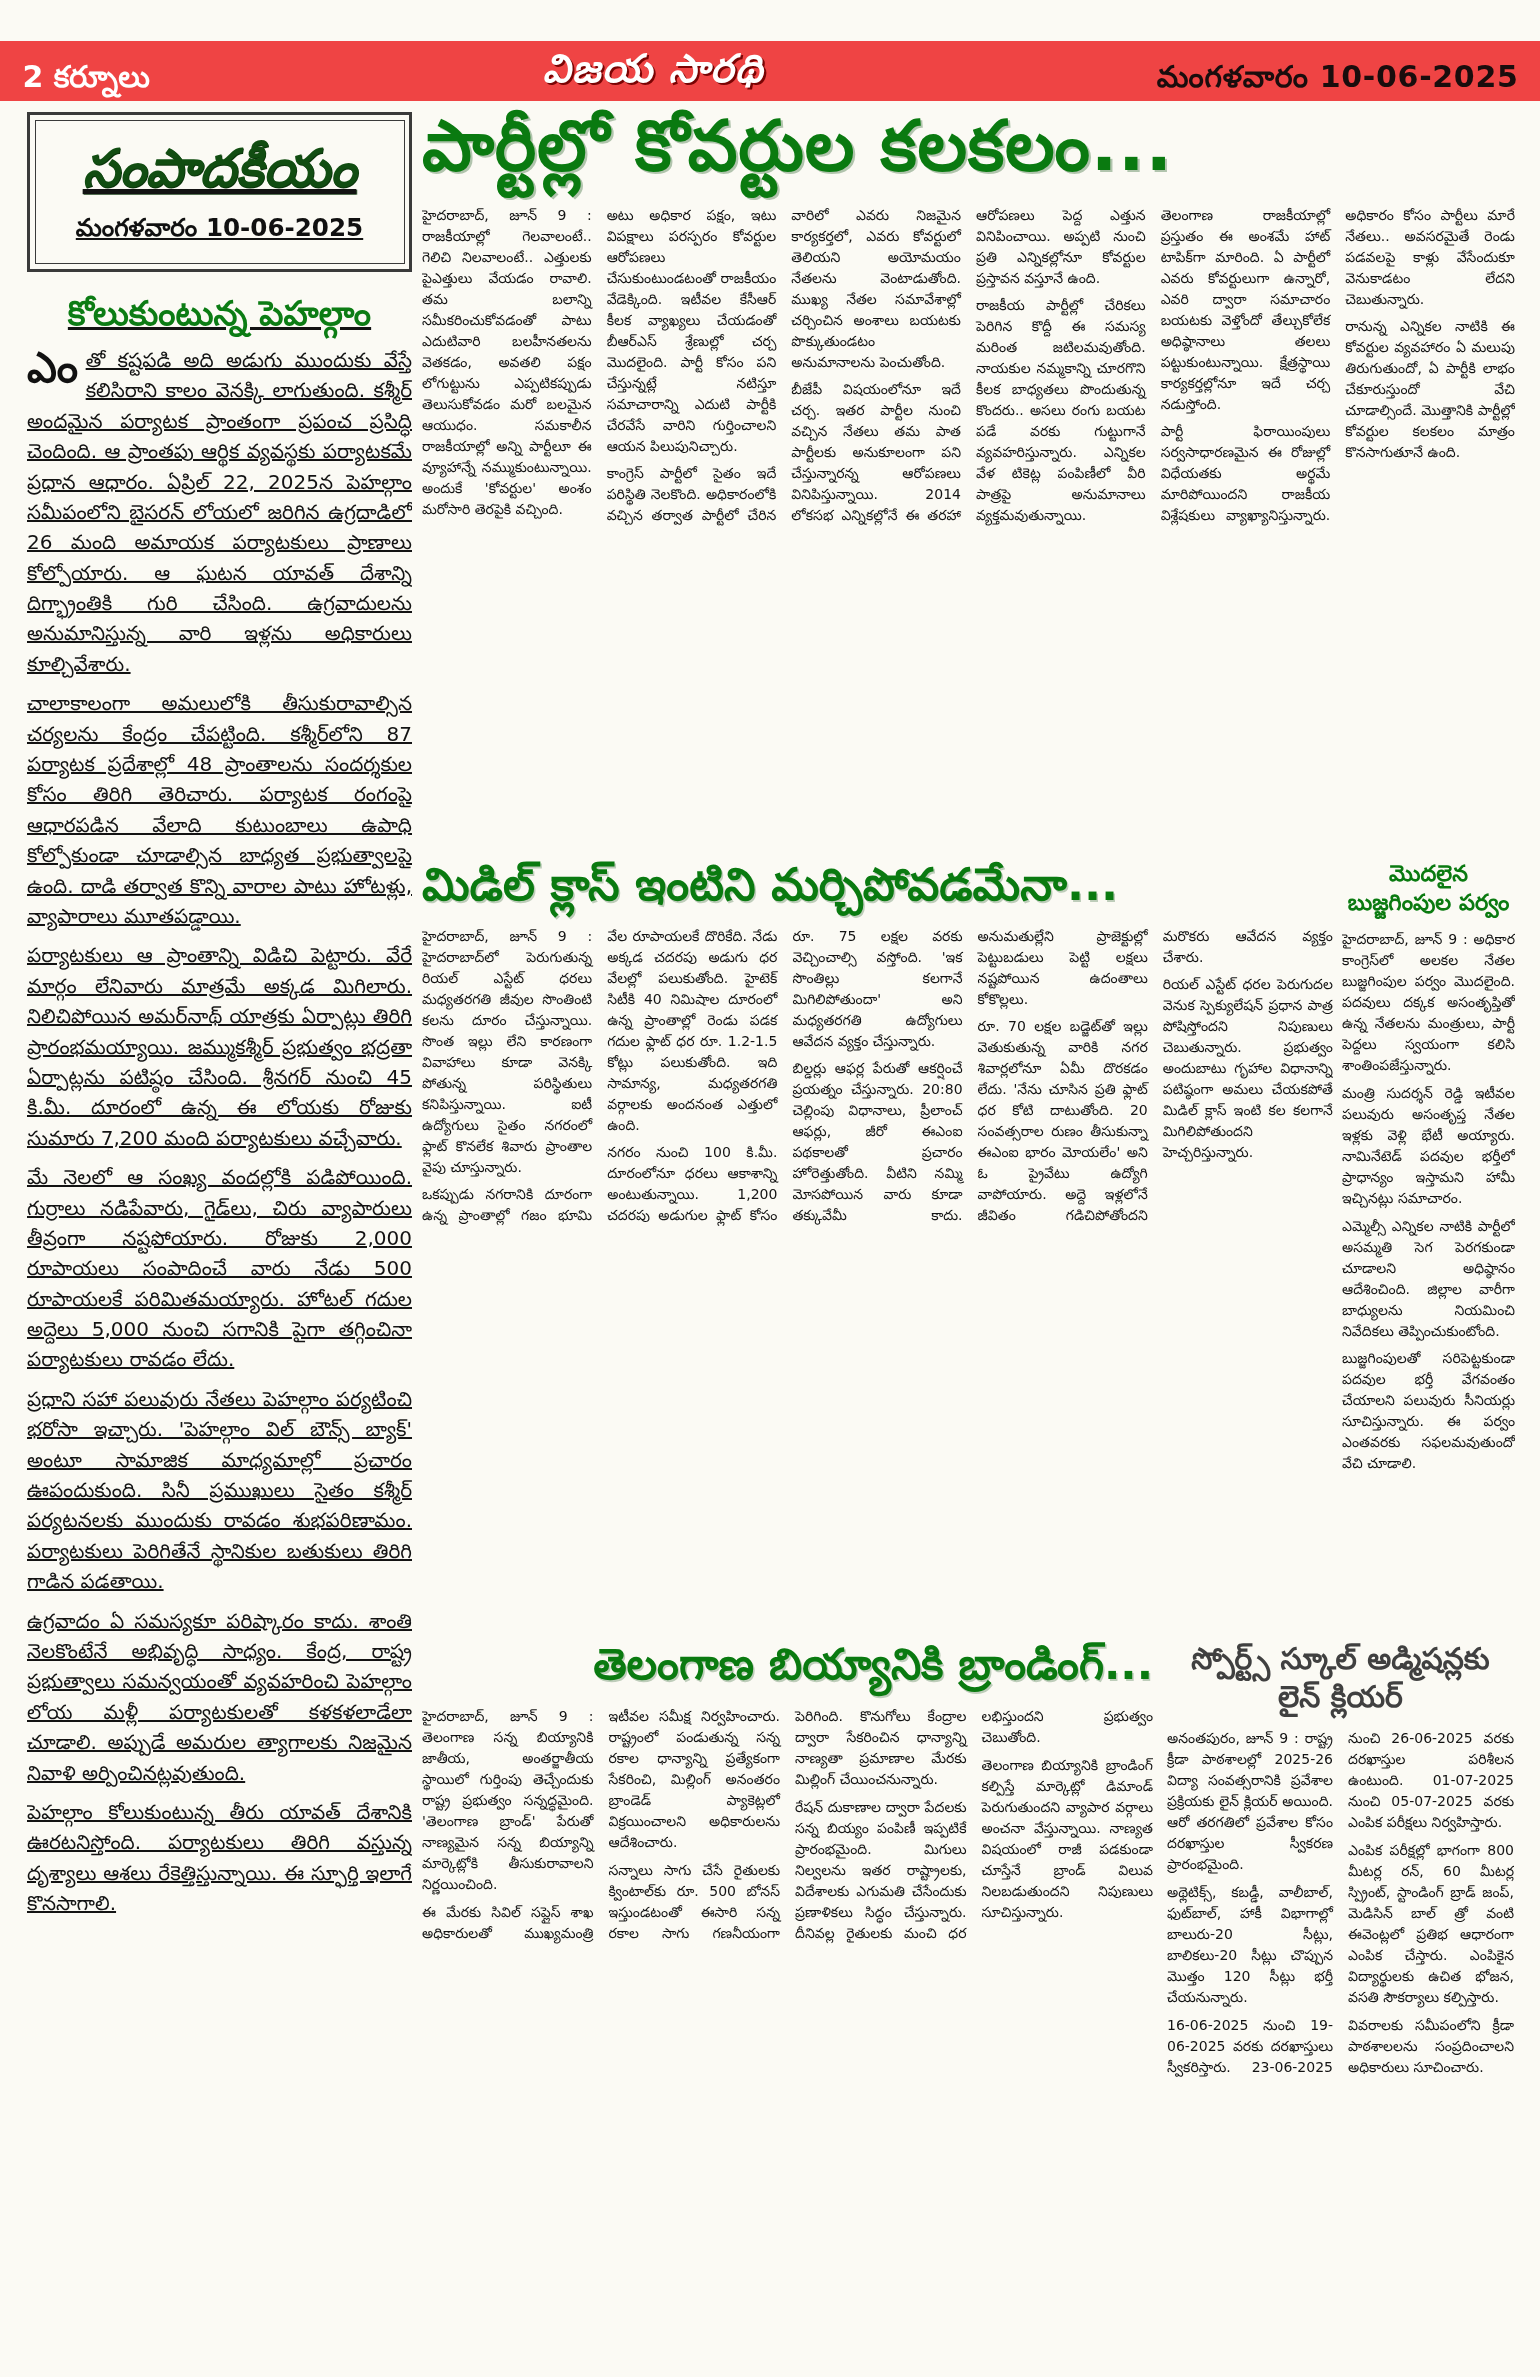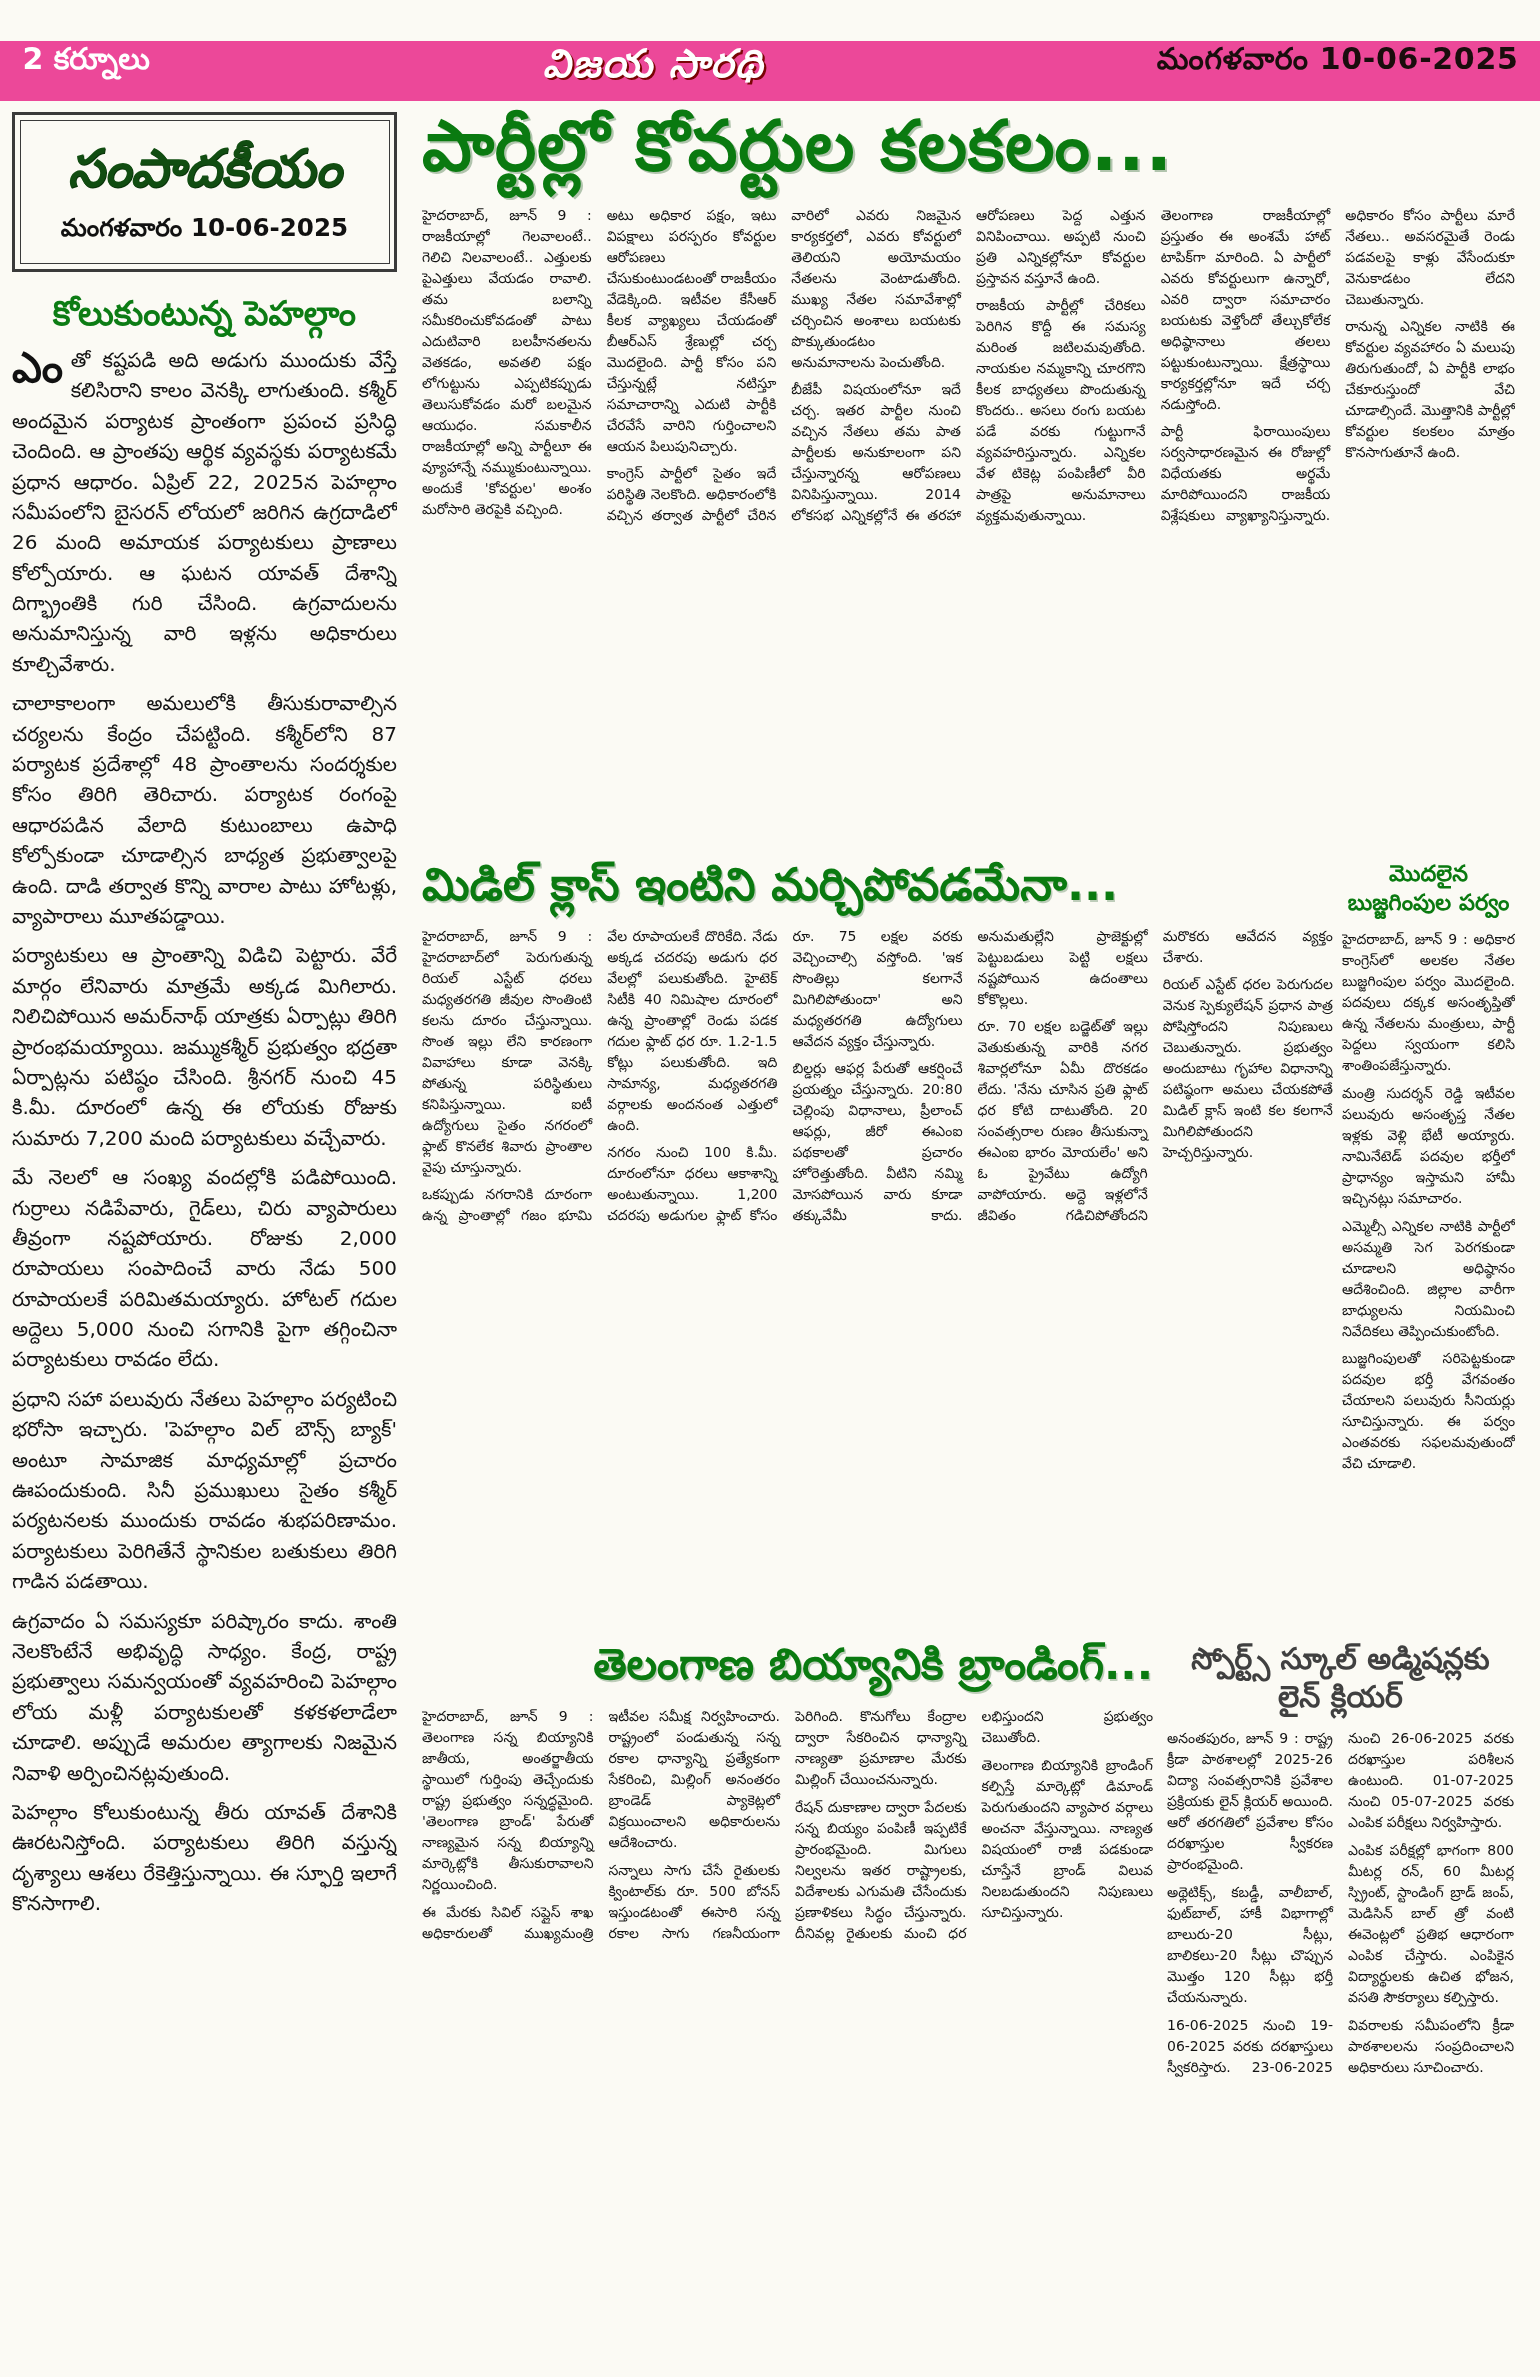--- a/index.html
+++ b/index.html
@@ -6,32 +6,32 @@
   html,body { background:#e8e6df; }
   body { font-family:"DejaVu Sans","Liberation Sans",sans-serif; }
   .page {
     position:relative; width:1541px; height:2377px;
     background:#fbfaf4; color:#131313; overflow:hidden;
     margin:0 auto;
   }
   
   .topbar {
     position:absolute; left:0; top:41px; width:1541px; height:60px;
-    background:#ec4899; display:flex; align-items:flex-start;
+    background:#ef4444; display:flex; align-items:flex-end;
     justify-content:space-between; padding:0 22.4px;
   }
   .edition { color:#ffffff; font-size:30px; font-weight:bold; }
   .masthead {
     color:#ffffff; font-size:39px; font-weight:bold; font-style:italic;
     letter-spacing:1.5px; text-shadow:2.2px 2.2px 0 #7a0404;
   }
   .topdate { color:#1a0d0d; font-size:30px; font-weight:bold; letter-spacing:0.7px; }
 
   
-  .editorial { position:absolute; left:12px; top:112px; width:385px; }
+  .editorial { position:absolute; left:27px; top:112px; width:385px;text-decoration:underline; }
   .ed-box { border:3px solid #3a3a3a; padding:4.5px; }
   .ed-box-inner { border:1.5px solid #3a3a3a; padding:19.4px 7.5px 15px 7.5px; }
   .ed-label {
     font-size:52px; font-weight:bold; font-style:italic;
     color:#114d11; text-align:center; line-height:1.1;
     text-shadow:0.7px 0.7px 0 #0a330a;
   }
   .ed-date { text-align:center; font-size:24.6px; font-weight:bold; margin-top:16.4px; color:#111; }
   .ed-title { margin-top:21px; text-align:center; font-size:34px; font-weight:bold; color:#0c7c14; }
   .ed-body {

